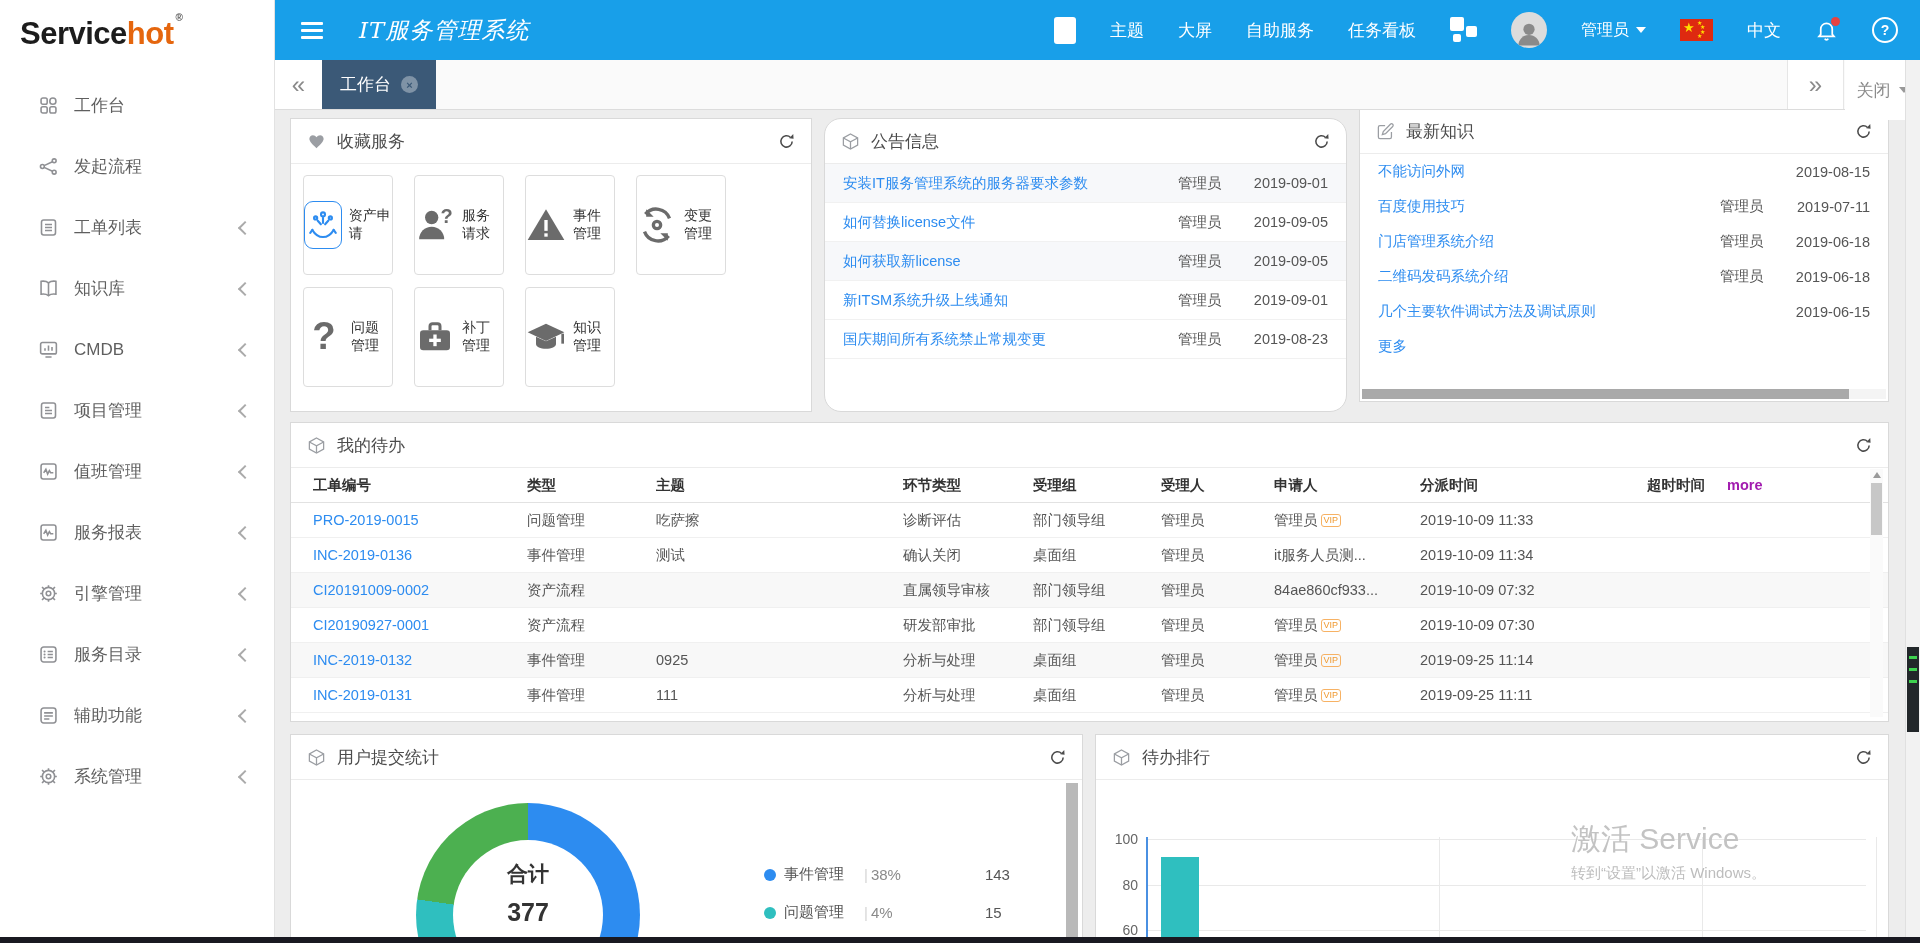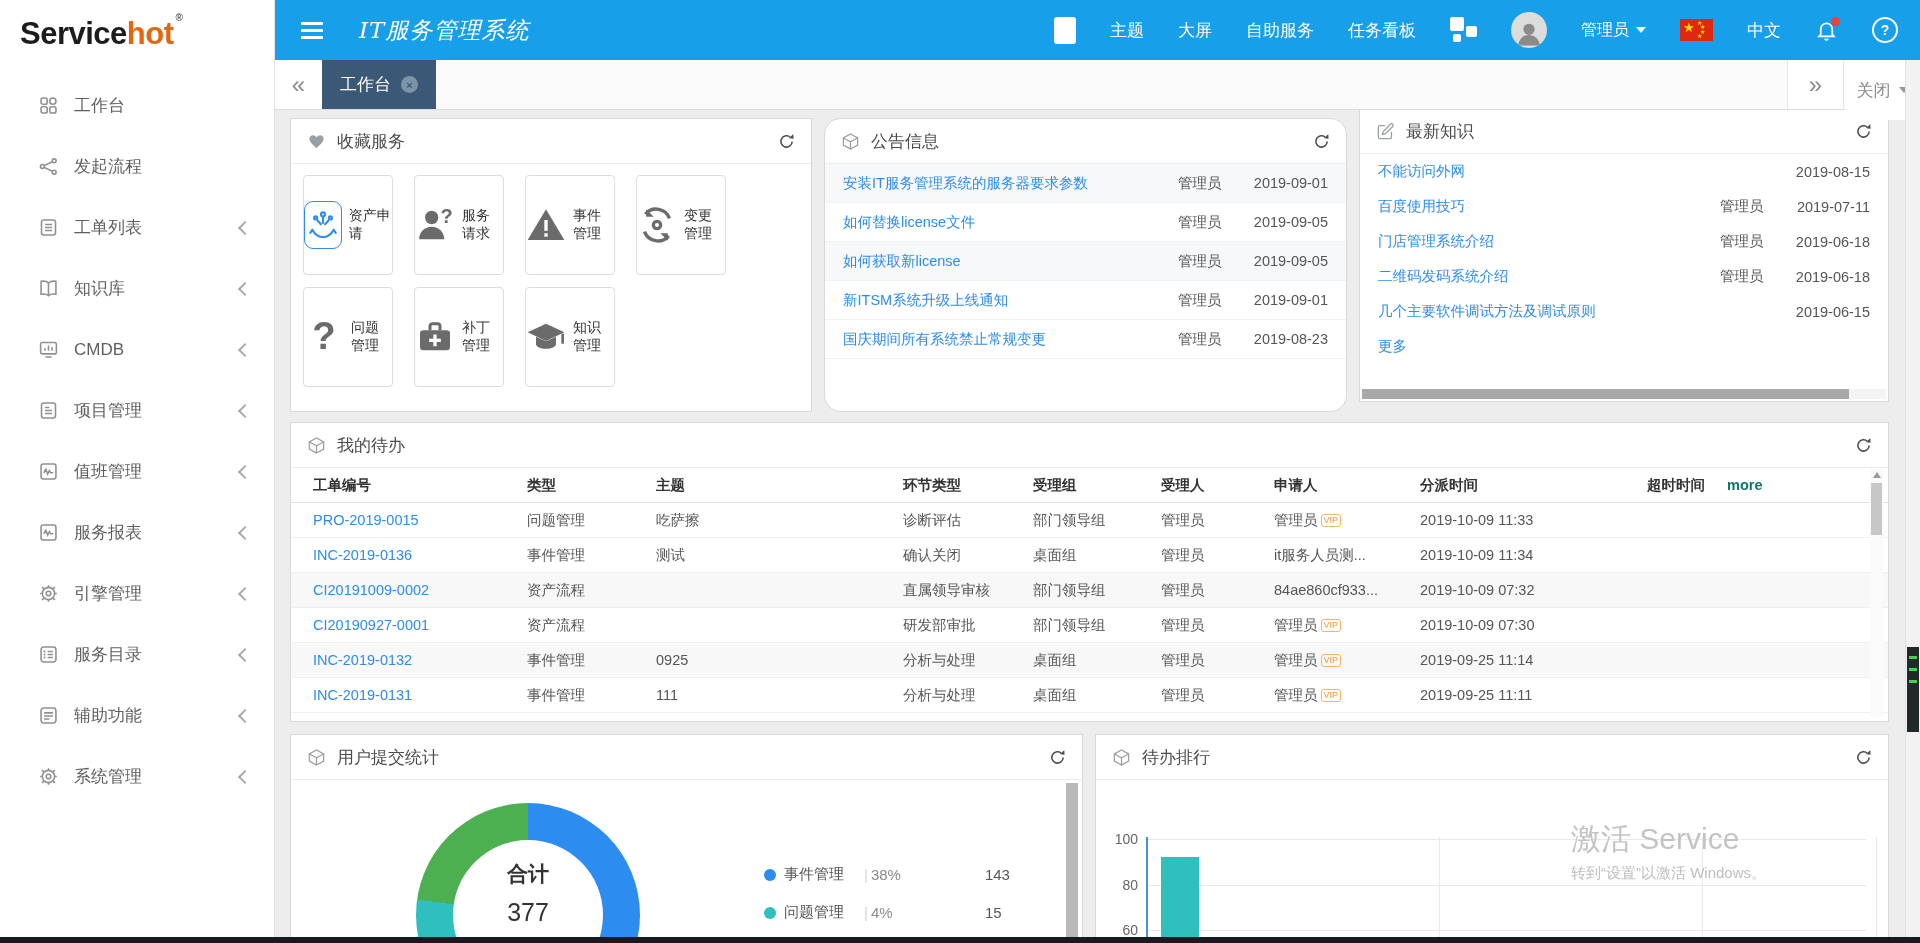--- a/index.html
+++ b/index.html
@@ -81,32 +81,32 @@
 
   
   #p-todo{left:290px;top:422px;width:1599px;height:300px;}
   .t-row{display:flex;align-items:center;height:34px;padding-left:22px;border-bottom:1px solid #f0f0f0;font-size:14.5px;color:#555;}
   .t-row.hdr{font-weight:bold;color:#333;border-bottom:1px solid #e2e2e2;}
   .t-row.shade{background:#f8f8f8;}
   .t-row>*{flex:none;white-space:nowrap;overflow:hidden;text-overflow:ellipsis;box-sizing:border-box;padding-right:8px;}
   .c1{width:214px;} .c2{width:129px;} .c3{width:247px;} .c4{width:130px;} .c5{width:128px;}
   .c6{width:113px;} .c7{width:146px;} .c8{width:227px;} .c9{width:80px;}
   .c1 .lnk, a.lnk{color:#2d8cf0;text-decoration:none;cursor:pointer;}
-  .more-lnk{color:#0f766e;font-weight:bold;font-size:14.5px;text-decoration:none;cursor:pointer;}
+  .more-lnk{color:#a21caf;font-weight:bold;font-size:14.5px;text-decoration:none;cursor:pointer;}
   .vip{display:inline-block;border:1px solid #f7b264;color:#f09a32;font-size:9px;line-height:11px;padding:0 2px;border-radius:3px;margin-left:3px;vertical-align:2px;}
   .vscroll{position:absolute;right:5px;top:46px;bottom:4px;width:13px;background:#fafafa;z-index:3;}
   .vscroll .up{position:absolute;left:3px;top:3px;width:0;height:0;border-left:4px solid transparent;border-right:4px solid transparent;border-bottom:6px solid #999;}
   .vscroll .vthumb{position:absolute;left:1px;right:1px;top:14px;height:52px;background:#c7c7c7;cursor:pointer;}
 
   
   #p-stats{left:290px;top:734px;width:793px;height:209px;}
   #donut{position:absolute;left:125px;top:68px;width:224px;height:224px;border-radius:50%;}
   #hole{position:absolute;left:162px;top:105px;width:150px;height:150px;border-radius:50%;background:#fff;text-align:center;}
   #hole .hl1{margin-top:20px;font-size:21px;font-weight:bold;color:#333;}
-  #hole .hl2{margin-top:10px;font-size:25px;color:#333;}
+  #hole .hl2{margin-top:10px;font-size:25px;color:#333;font-weight:bold;}
   .lg-row{position:absolute;left:473px;display:flex;align-items:center;font-size:15px;}
   .lg-dot{width:12px;height:12px;border-radius:50%;flex:none;margin-right:8px;}
   .lg-label{width:80px;color:#555;}
   .lg-sep{color:#d5d5d5;margin-right:3px;}
   .lg-pct{color:#8a8a8a;width:52px;}
   .lg-count{color:#555;margin-left:62px;}
   .vscroll2{position:absolute;right:4px;top:48px;bottom:4px;width:12px;background:#f1f1f1;}
   .vscroll2 .vthumb{position:absolute;left:0;right:0;top:0;bottom:0;background:#b9b9b9;cursor:pointer;}
 
   

